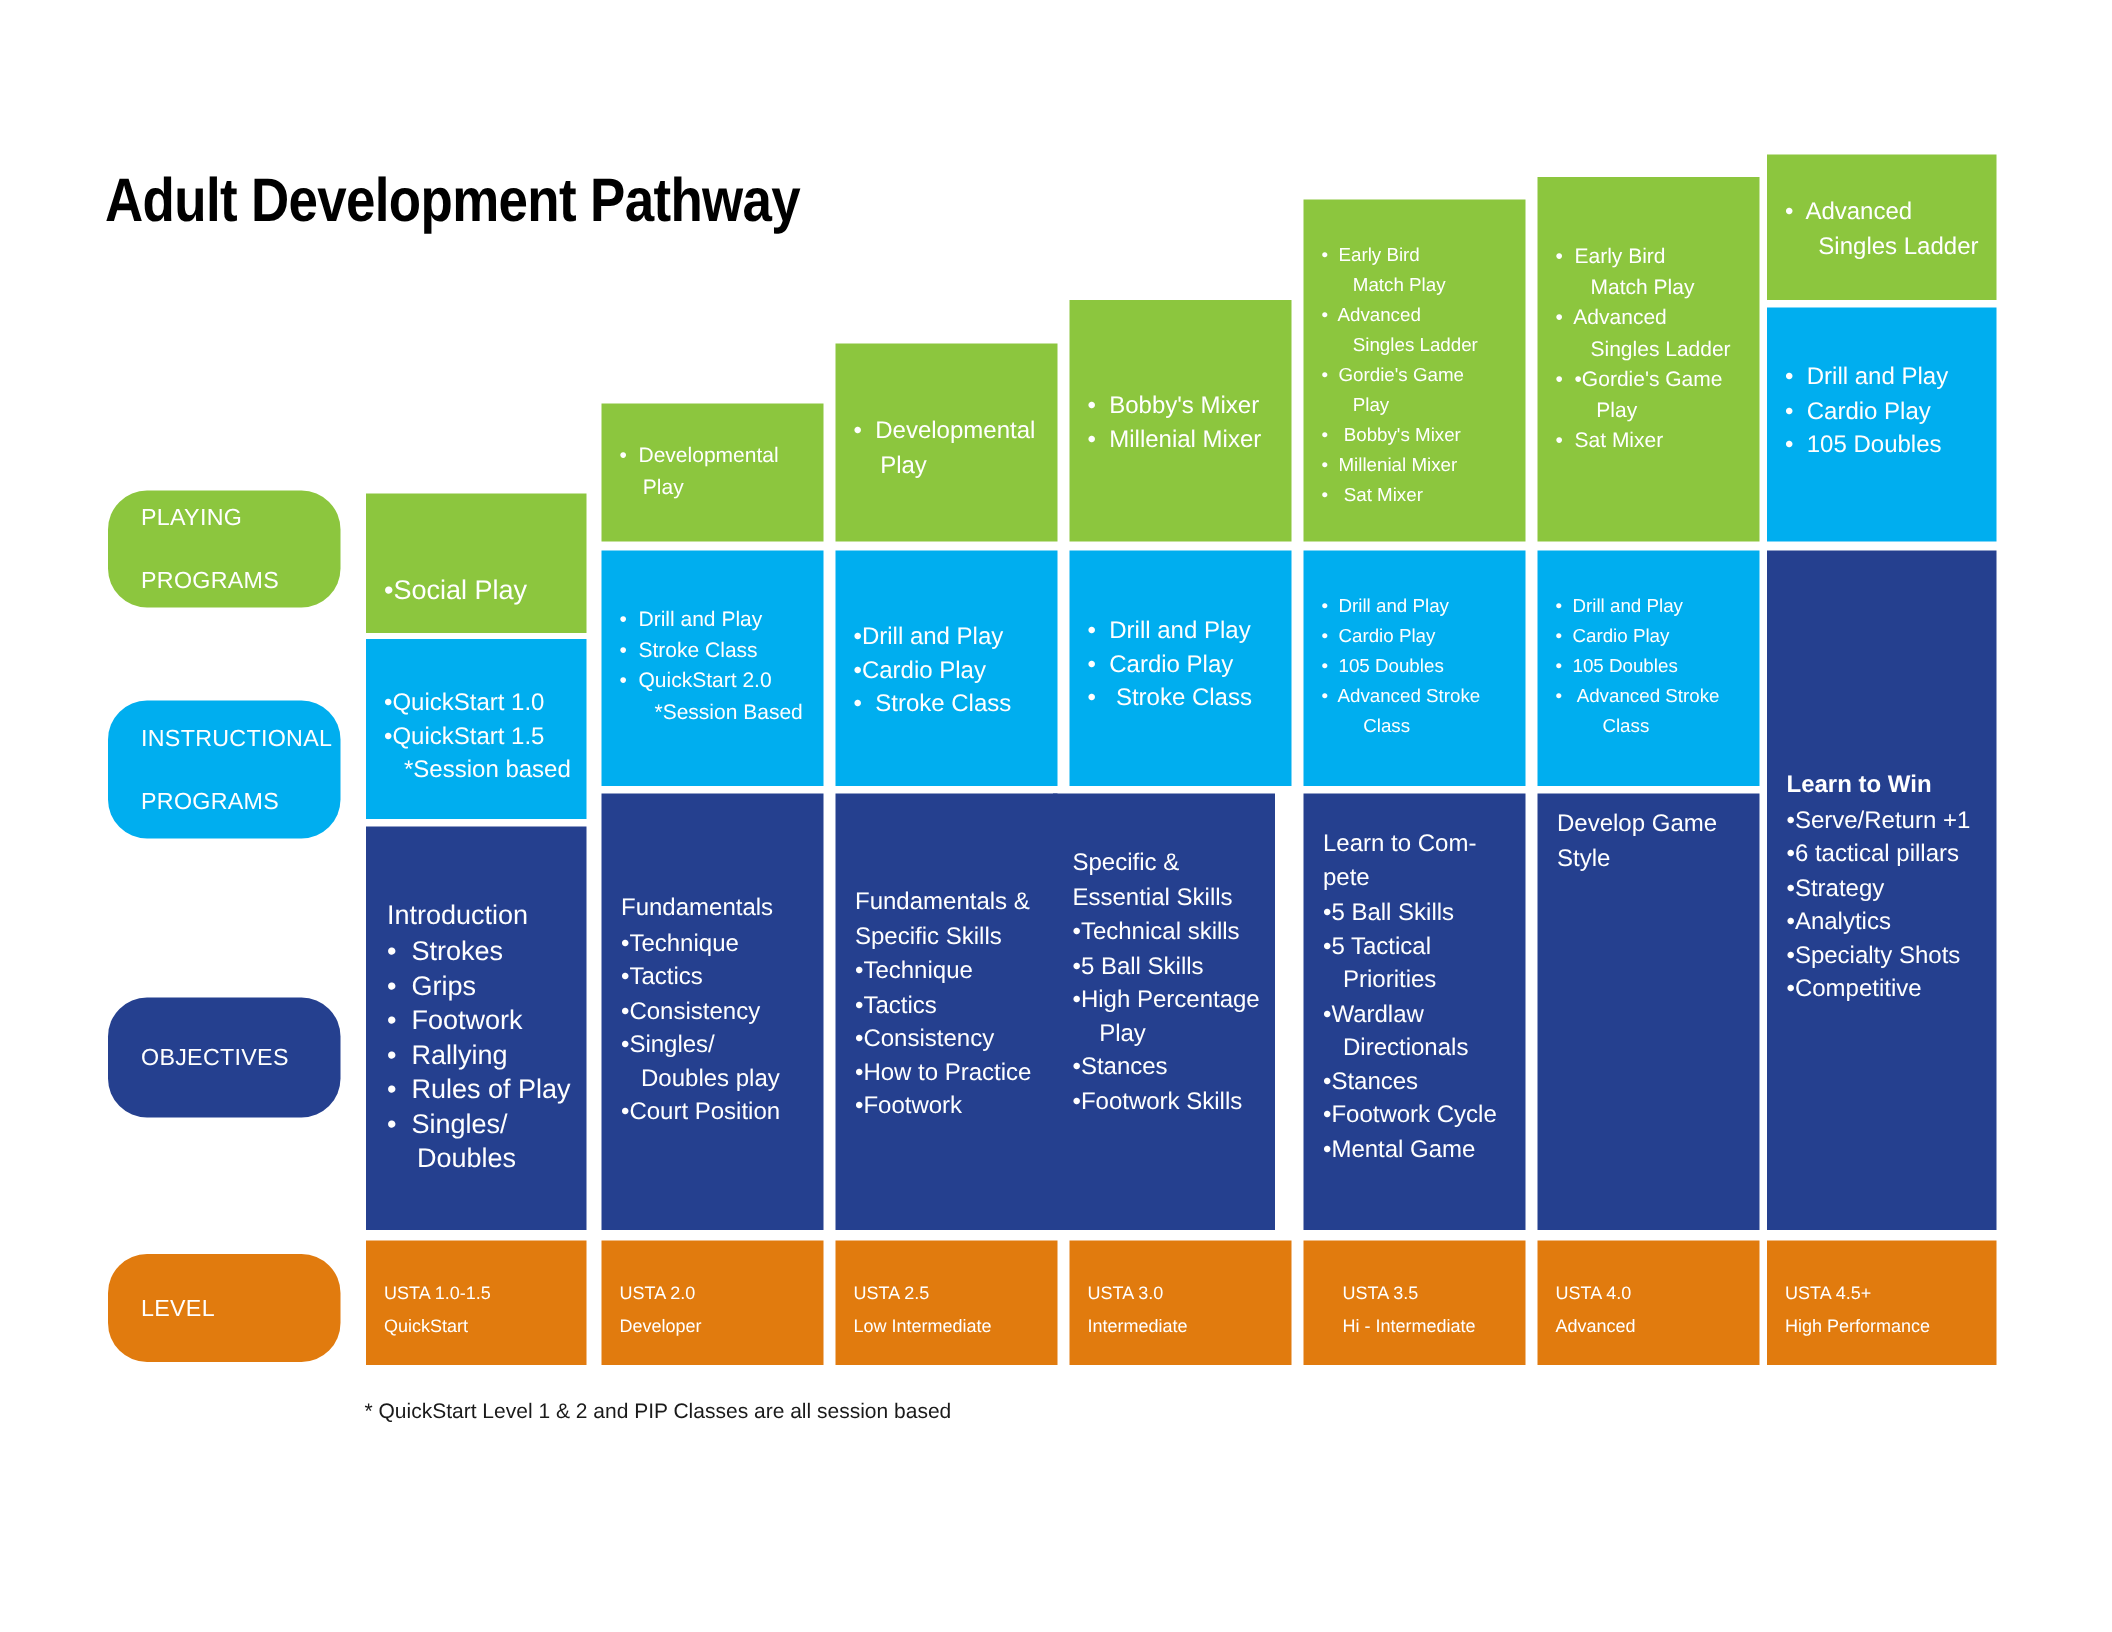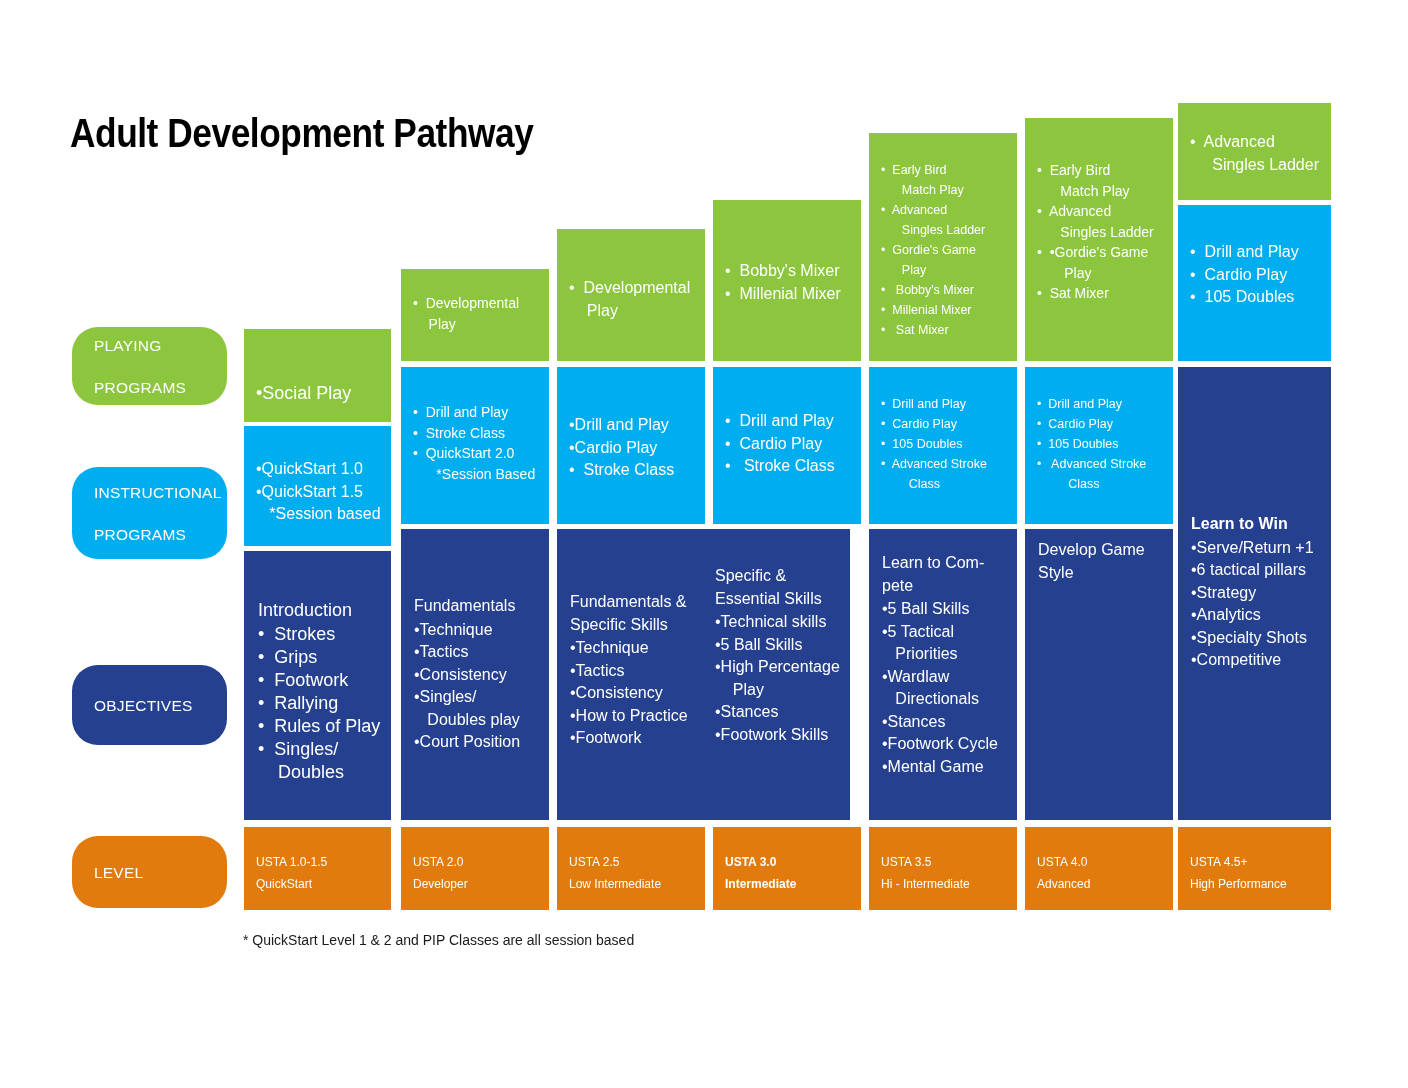--- a/index.html
+++ b/index.html
@@ -250,21 +250,21 @@
         <li>•Technical skills</li>
         <li>•5 Ball Skills</li>
         <li>•High Percentage</li>
         <li>    Play</li>
         <li>•Stances</li>
         <li>•Footwork Skills</li>
       </ul>
     </div>
   </div>
   <div class="panel p-orange" style="left:713px;top:827px;width:148px;height:83px;">
-    <div class="inner fs-lvl" style="padding-top:24px;font-weight:bold;">
+    <div class="inner fs-lvl" style="padding-top:24px;">
       <div>USTA 3.0</div>
       <div>Intermediate</div>
     </div>
   </div>
 
   <div class="panel p-green" style="left:869px;top:133px;width:148px;height:228px;">
     <div class="inner" style="padding-top:27px;">
       <ul class="fs-xs">
         <li>•  Early Bird</li>
         <li>      Match Play</li>
@@ -299,21 +299,21 @@
         <li>   Priorities</li>
         <li>•Wardlaw</li>
         <li>   Directionals</li>
         <li>•Stances</li>
         <li>•Footwork Cycle</li>
         <li>•Mental Game</li>
       </ul>
     </div>
   </div>
   <div class="panel p-orange" style="left:869px;top:827px;width:148px;height:83px;">
-    <div class="inner fs-lvl" style="padding-top:24px;">
+    <div class="inner fs-lvl" style="padding-top:24px;margin-left:14px;">
       <div>USTA 3.5</div>
       <div>Hi - Intermediate</div>
     </div>
   </div>
 
   <div class="panel p-green" style="left:1025px;top:118px;width:148px;height:243px;">
     <div class="inner" style="padding-top:42px;">
       <ul class="fs-sm">
         <li>•  Early Bird</li>
         <li>      Match Play</li>

